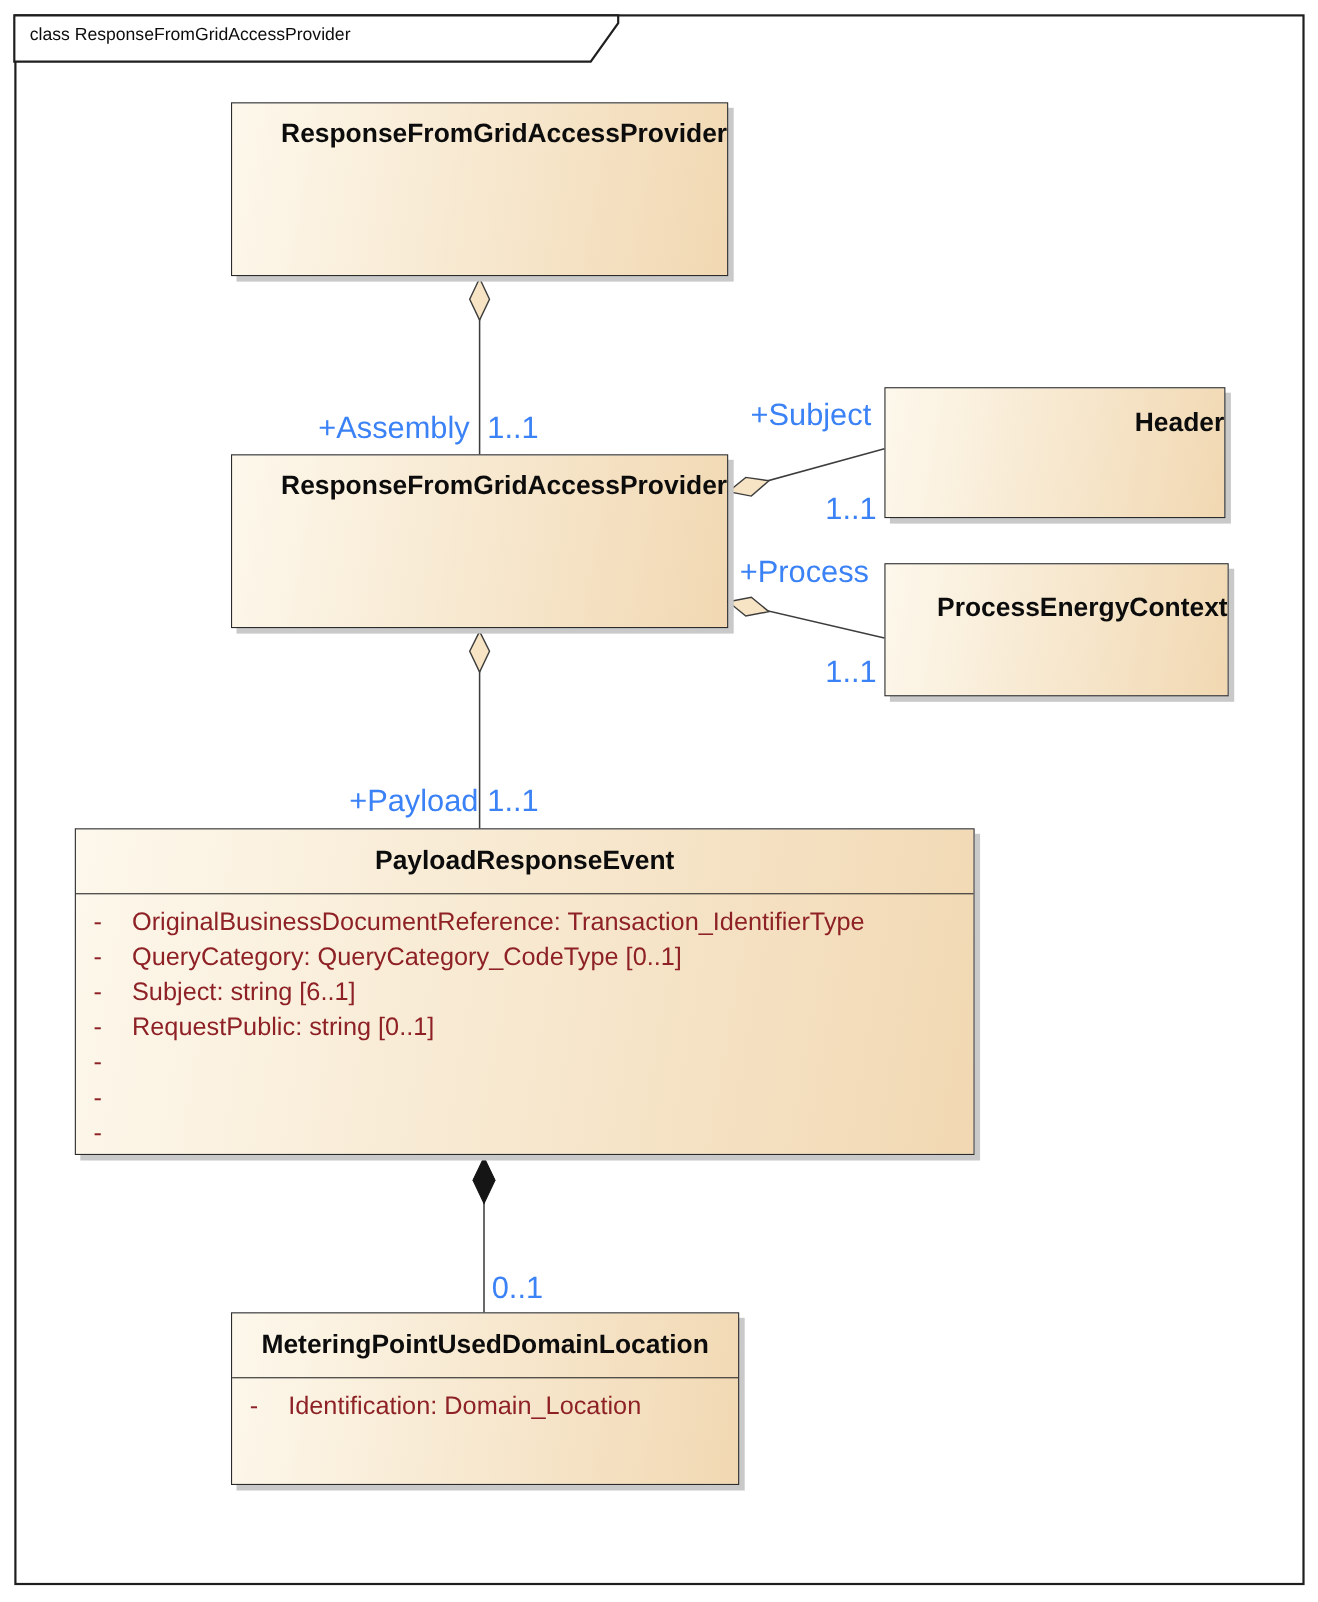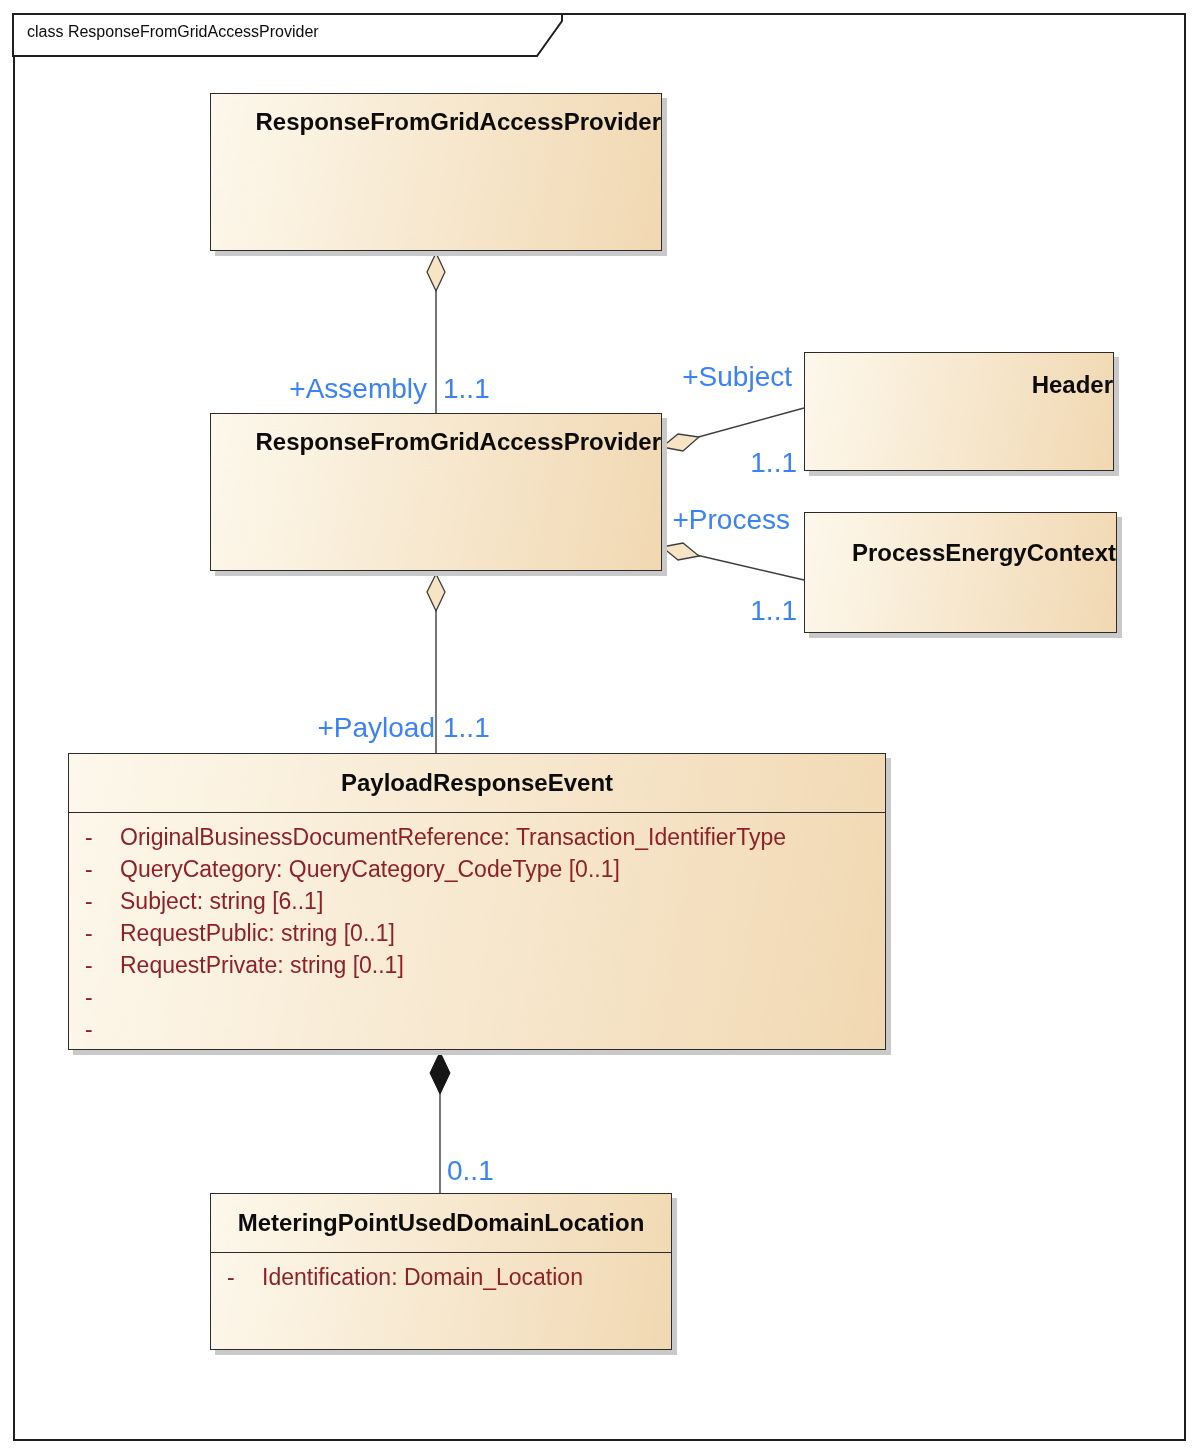--- a/index.html
+++ b/index.html
@@ -100,21 +100,20 @@
         <div class="attr-row">
           <span class="dash">-</span>
           <span>Subject: string [6..1]</span>
         </div>
         <div class="attr-row">
           <span class="dash">-</span>
           <span>RequestPublic: string [0..1]</span>
         </div>
         <div class="attr-row">
           <span class="dash">-</span>
-          <span>RequestPrivate: string [0..1]</span>
         </div>
         <div class="attr-row">
           <span class="dash">-</span>
         </div>
         <div class="attr-row">
           <span class="dash">-</span>
         </div>
       </div>
   </div>
 

